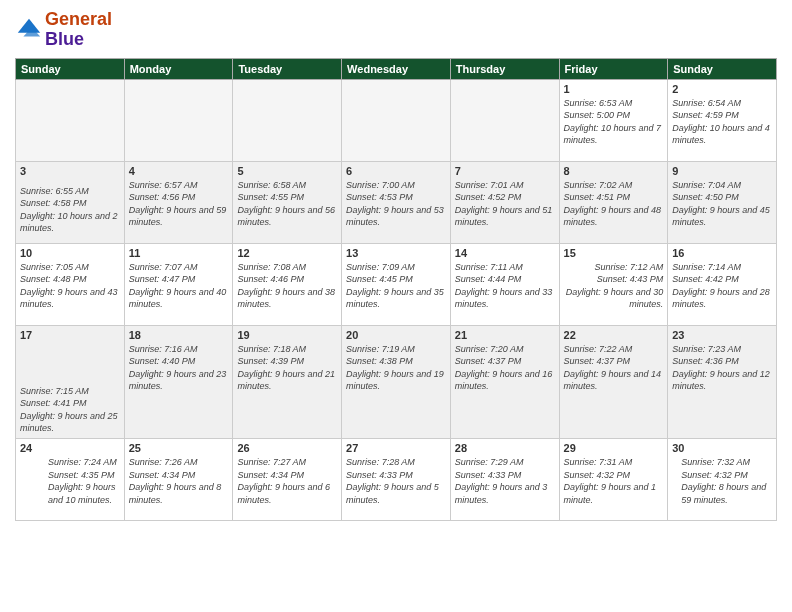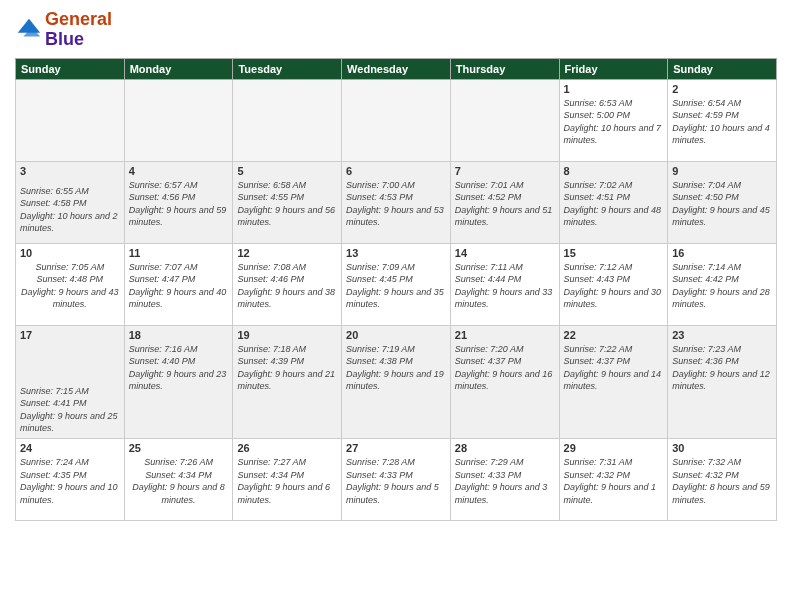--- a/index.html
+++ b/index.html
@@ -184,21 +184,21 @@
           <td class="alt-row">
             <span class="day-num">9</span>
             <div class="day-info" style="white-space: pre-line;">Sunrise: 7:04 AM
 Sunset: 4:50 PM
 Daylight: 9 hours and 45 minutes.</div>
           </td>
         </tr>
         <tr>
           <td>
             <span class="day-num">10</span>
-            <div class="day-info" style="white-space: pre-line; text-align: center;">Sunrise: 7:05 AM
+            <div class="day-info" style="white-space: pre-line;">Sunrise: 7:05 AM
 Sunset: 4:48 PM
 Daylight: 9 hours and 43 minutes.</div>
           </td>
           <td>
             <span class="day-num">11</span>
             <div class="day-info" style="white-space: pre-line;">Sunrise: 7:07 AM
 Sunset: 4:47 PM
 Daylight: 9 hours and 40 minutes.</div>
           </td>
           <td>
@@ -214,21 +214,21 @@
 Daylight: 9 hours and 35 minutes.</div>
           </td>
           <td>
             <span class="day-num">14</span>
             <div class="day-info" style="white-space: pre-line;">Sunrise: 7:11 AM
 Sunset: 4:44 PM
 Daylight: 9 hours and 33 minutes.</div>
           </td>
           <td>
             <span class="day-num">15</span>
-            <div class="day-info" style="white-space: pre-line;">Sunrise: 7:12 AM
+            <div class="day-info" style="white-space: pre-line; text-align: right;">Sunrise: 7:12 AM
 Sunset: 4:43 PM
 Daylight: 9 hours and 30 minutes.</div>
           </td>
           <td>
             <span class="day-num">16</span>
             <div class="day-info" style="white-space: pre-line;">Sunrise: 7:14 AM
 Sunset: 4:42 PM
 Daylight: 9 hours and 28 minutes.</div>
           </td>
         </tr>
@@ -272,27 +272,27 @@
           <td class="alt-row">
             <span class="day-num">23</span>
             <div class="day-info" style="white-space: pre-line;">Sunrise: 7:23 AM
 Sunset: 4:36 PM
 Daylight: 9 hours and 12 minutes.</div>
           </td>
         </tr>
         <tr>
           <td>
             <span class="day-num">24</span>
-            <div class="day-info" style="white-space: pre-line;">Sunrise: 7:24 AM
+            <div class="day-info" style="white-space: pre-line; margin-left: 28px;">Sunrise: 7:24 AM
 Sunset: 4:35 PM
 Daylight: 9 hours and 10 minutes.</div>
           </td>
           <td>
             <span class="day-num">25</span>
-            <div class="day-info" style="white-space: pre-line; text-align: center;">Sunrise: 7:26 AM
+            <div class="day-info" style="white-space: pre-line;">Sunrise: 7:26 AM
 Sunset: 4:34 PM
 Daylight: 9 hours and 8 minutes.</div>
           </td>
           <td>
             <span class="day-num">26</span>
             <div class="day-info" style="white-space: pre-line;">Sunrise: 7:27 AM
 Sunset: 4:34 PM
 Daylight: 9 hours and 6 minutes.</div>
           </td>
           <td>
@@ -308,20 +308,20 @@
 Daylight: 9 hours and 3 minutes.</div>
           </td>
           <td>
             <span class="day-num">29</span>
             <div class="day-info" style="white-space: pre-line;">Sunrise: 7:31 AM
 Sunset: 4:32 PM
 Daylight: 9 hours and 1 minute.</div>
           </td>
           <td>
             <span class="day-num">30</span>
-            <div class="day-info" style="white-space: pre-line;">Sunrise: 7:32 AM
+            <div class="day-info" style="white-space: pre-line; margin-left: 9px;">Sunrise: 7:32 AM
 Sunset: 4:32 PM
 Daylight: 8 hours and 59 minutes.</div>
           </td>
         </tr>
       </tbody>
   </table>
 </div>
 
 </body></html>

